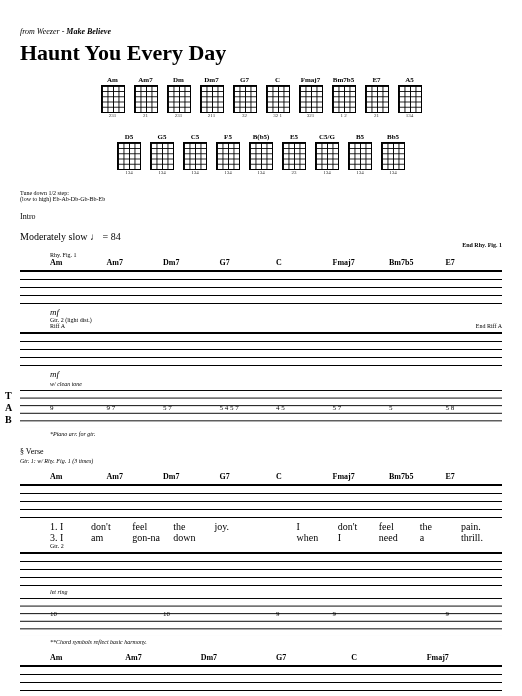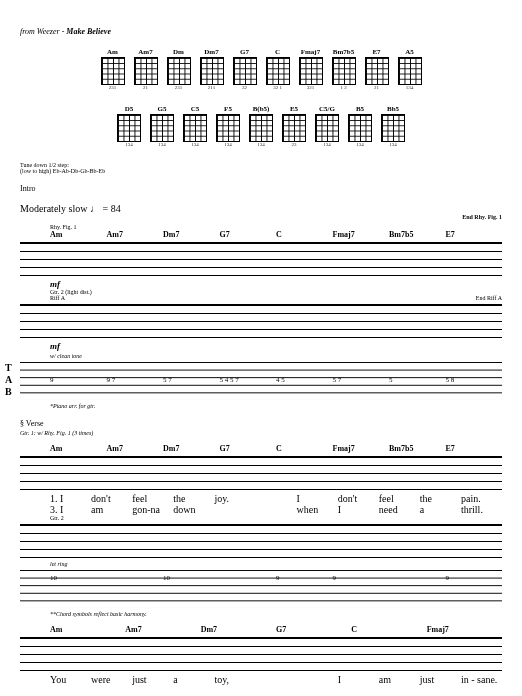--- a/index.html
+++ b/index.html
@@ -14,36 +14,37 @@
 .fret-num{font-size:5px;color:#333}
 .tuning{font-size:6px;margin:4px 0}
 .section-label{font-size:8px;font-weight:normal;margin-top:10px}
 .tempo{font-size:10px;margin:10px 0}
 .system{margin:8px 0;position:relative}
 .chord-row{display:flex;font-size:8px;font-weight:bold;padding-left:30px}
 .chord-row span{flex:1}
 .staff{height:32px;border-top:1px solid #000;border-bottom:1px solid #000;background:linear-gradient(#000 0 1px,transparent 1px 100%) 0 0/100% 8px;margin:3px 0;position:relative}
 .tab{height:38px;background:linear-gradient(#000 0 1px,transparent 1px 100%) 0 0/100% 7.6px;position:relative;margin:3px 0}
 .tab-label{position:absolute;left:-15px;top:0;font-size:10px;font-weight:bold;line-height:12px}
-.dynamic{font-size:9px;font-style:italic;font-weight:bold;padding-left:30px}
+.dynamic{font-size:9px;font-style:italic;font-weight:normal;padding-left:30px}
 .note-text{font-size:6px;font-style:italic;padding-left:30px;margin:2px 0}
 .lyrics{font-size:10px;padding-left:30px;display:flex}
 .lyrics span{flex:1}
 .tab-nums{position:absolute;font-size:7px;display:flex;padding-left:30px;width:calc(100% - 30px)}
 .tab-nums span{flex:1}
 .end-label{position:absolute;right:0;top:-10px;font-size:6px}
 .riff-label{font-size:6px;padding-left:30px}
 </style>
 </head>
 <body>
 
 <div class="header">
   <div>
     <span class="album">from Weezer - </span><span class="album" style="font-weight:bold">Make Believe</span>
   </div>
+  <div class="title">Haunt You Every Day</div>
 </div>
 
 <div class="chord-diagrams" id="chord-row-1">
     <div class="chord-box">
       <div class="chord-name">Am</div>
       <div class="chord-grid"></div>
       <div class="fret-num">231</div>
     </div>
     <div class="chord-box">
       <div class="chord-name">Am7</div>
@@ -223,21 +224,21 @@
       <span>when</span>
       <span>I</span>
       <span>need</span>
       <span>a</span>
       <span>thrill.</span>
     </div>
   <div class="riff-label">Gtr. 2</div>
   <div class="staff"></div>
   <div class="note-text">let ring</div>
   <div class="tab">
-    <div class="tab-nums" id="verse-tab-1" style="top:4px">
+    <div class="tab-nums" id="verse-tab-1" style="top:12px">
         <span>10</span>
         <span></span>
         <span>10</span>
         <span></span>
         <span>9</span>
         <span>9</span>
         <span></span>
         <span>9</span>
       </div>
   </div>

